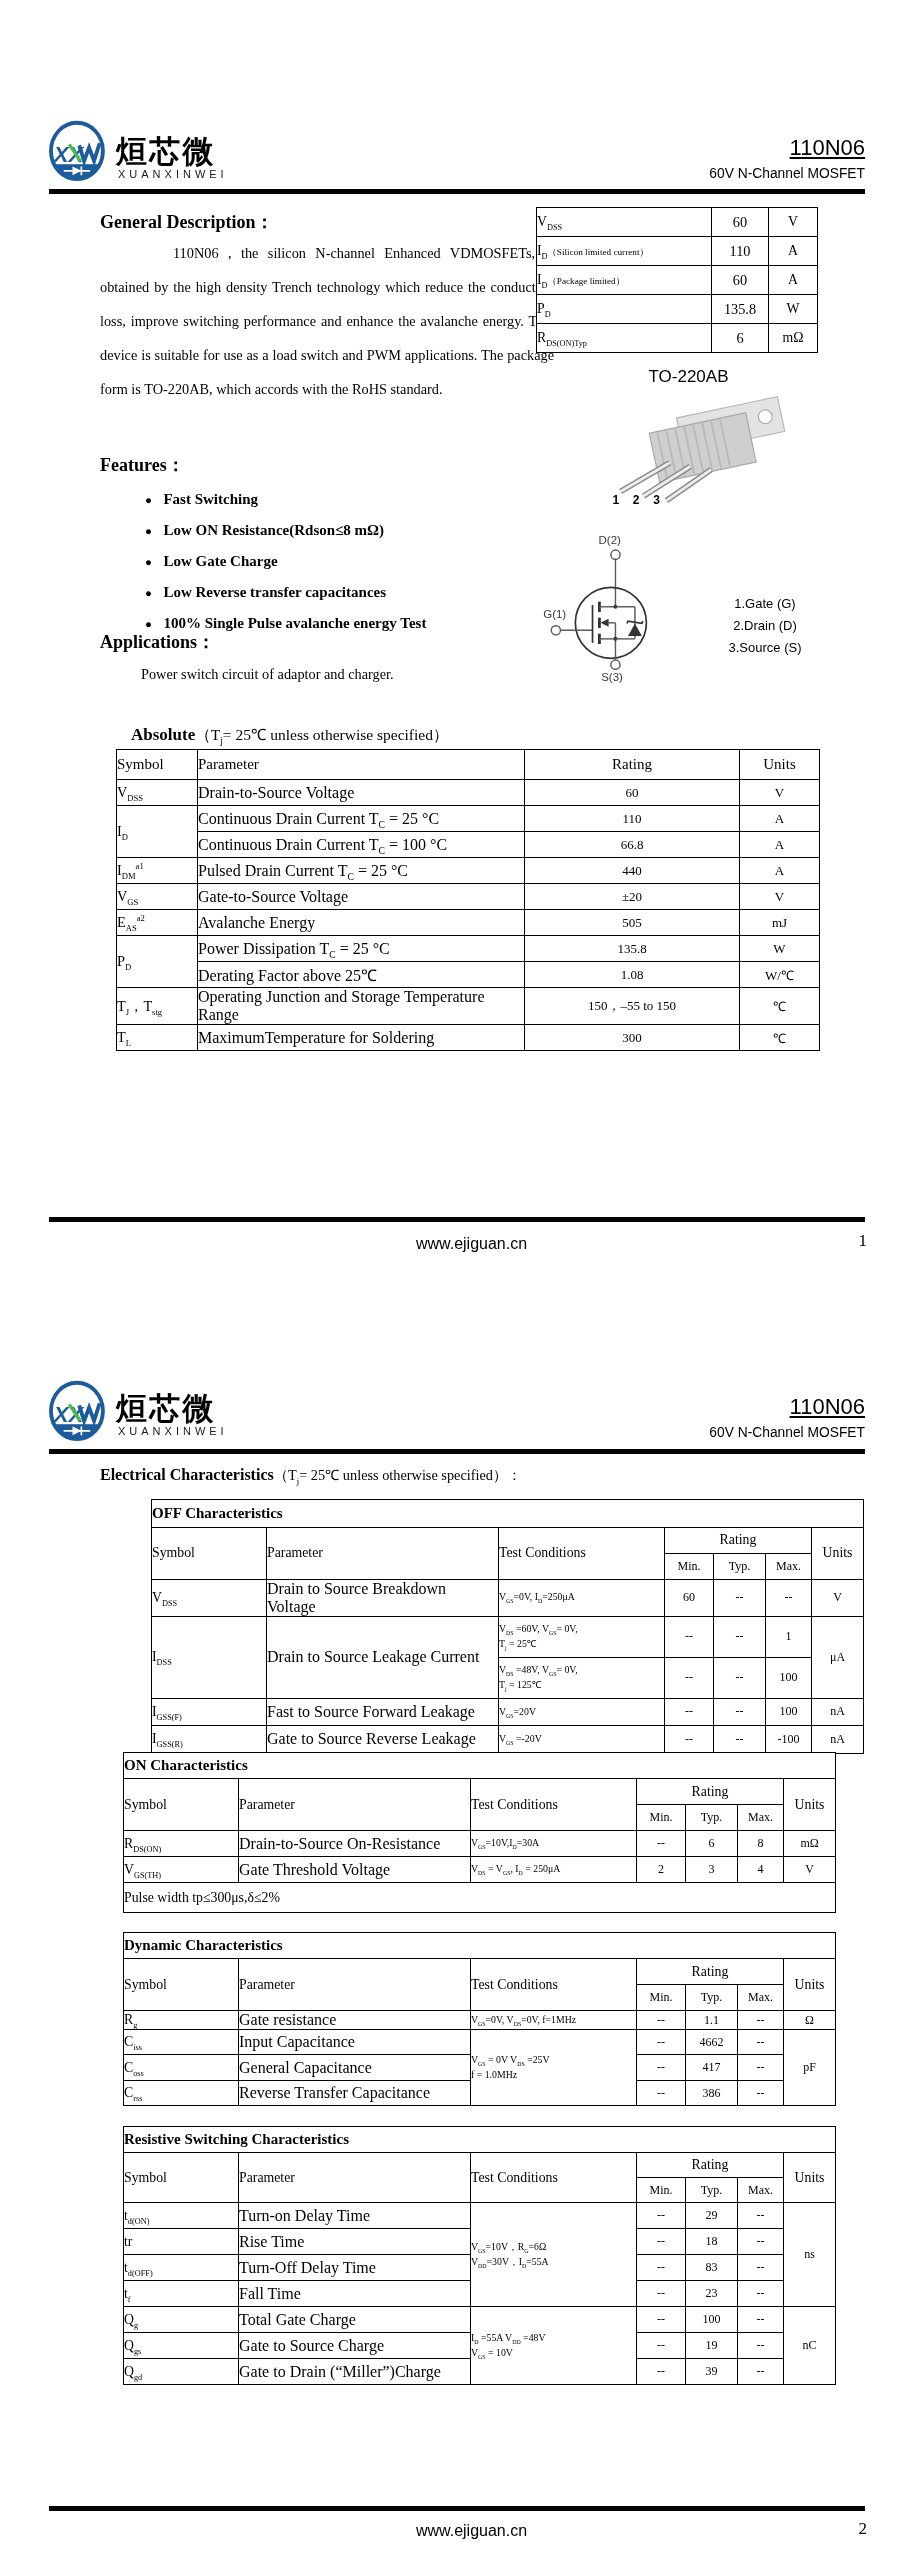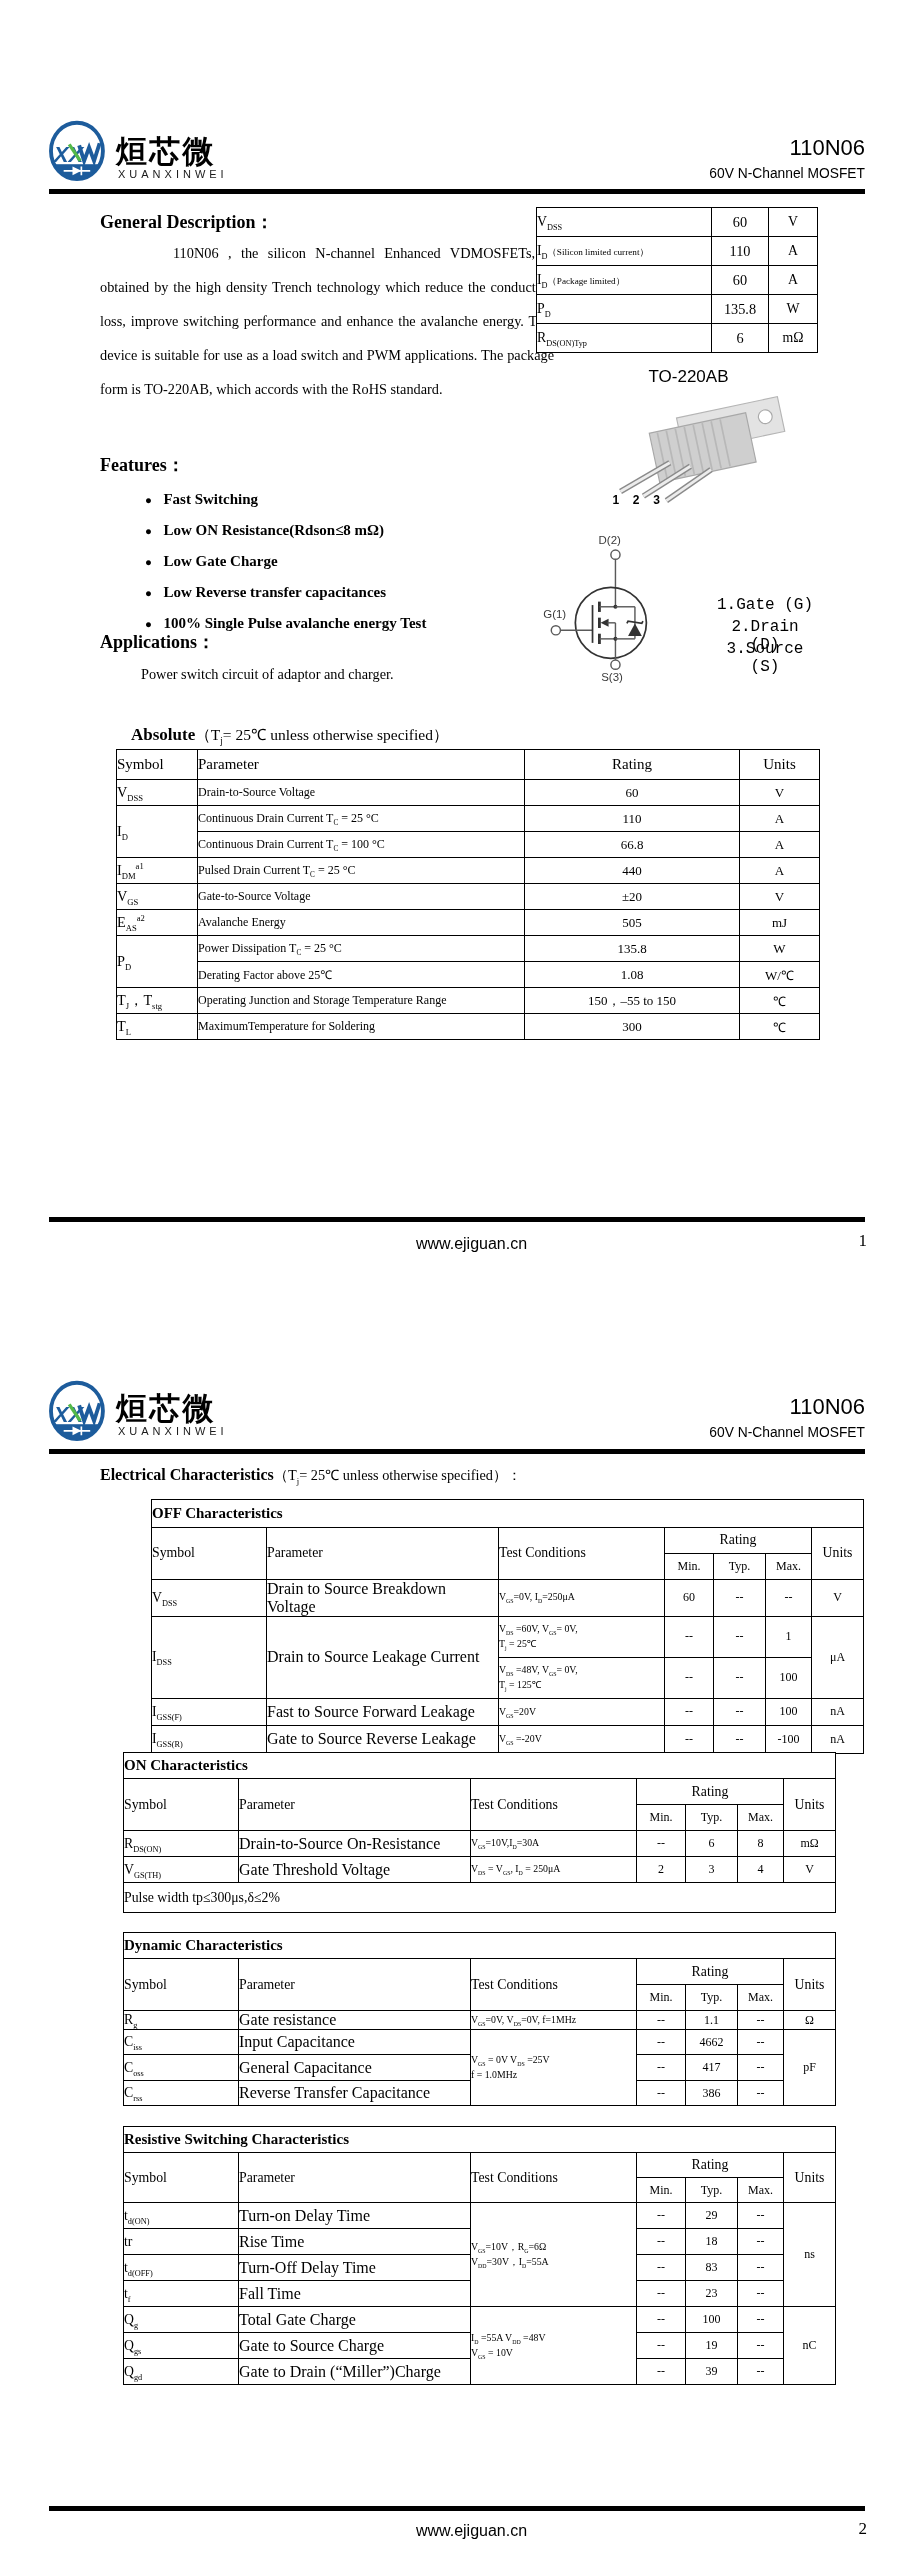--- a/index.html
+++ b/index.html
@@ -6,21 +6,21 @@
   body{width:911px;height:2576px;background:#fff;position:relative;
        font-family:"Liberation Serif",serif;color:#000;}
   .abs{position:absolute;}
   .rule{position:absolute;left:49px;width:816px;height:4.6px;background:#000;}
   sub{font-size:60%;line-height:0;}
   sup{font-size:60%;line-height:0;vertical-align:super;}
 
   
   .cn-name{font-size:31px;font-weight:bold;letter-spacing:2.3px;}
   .en-name{font-size:11px;letter-spacing:4px;color:#1a1a1a;font-family:"Liberation Sans",sans-serif;}
-  .part{font-size:22px;text-align:right;font-family:"Liberation Sans",sans-serif;}
+  .part{font-size:22px;text-align:right;font-family:"Liberation Sans",sans-serif;text-decoration:underline;}
   .subtitle{font-size:13.8px;text-align:right;font-family:"Liberation Sans",sans-serif;}
 
   
   .h1{font-size:18px;font-weight:bold;}
   .para{font-size:14.3px;line-height:34px;text-align:justify;text-indent:73px;}
   .feat{height:31px;font-size:15px;font-weight:bold;display:flex;align-items:center;}
   .feat .bullet{font-size:11.5px;margin-right:11.5px;}
   .apptext{font-size:14.3px;}
 
   
@@ -30,42 +30,42 @@
   
   .qlab{padding-left:5.7px;font-size:13.8px;}
   .qnote{font-size:9.2px;}
   .qval{text-align:center;font-size:14.3px;}
   .qunit{text-align:center;font-size:13.8px;}
 
   
   .hcell{font-size:15px;padding-left:8px;}
   .hcellc{font-size:15px;text-align:center;}
   .sym{font-size:14.3px;padding-left:6.9px;}
-  .par{font-size:12px;padding-left:8px;}
+  .par{font-size:16px;padding-left:8px;}
   .rat{font-size:13px;text-align:center;}
   .unit{font-size:13px;text-align:center;}
 
   
   .ttl{font-size:15px;font-weight:bold;padding-left:9.2px;}
   .hc2{font-size:13.8px;padding-left:6.9px;}
   .hcc2{font-size:13.8px;text-align:center;}
   .mtmh{font-size:12px;text-align:center;}
   .sym2{font-size:13.8px;padding-left:5.7px;}
   .par2{font-size:16px;padding-left:6.9px;}
   .cond{font-size:9.8px;padding-left:5.2px;white-space:pre-line;line-height:1.45;}
   .mtm{font-size:12px;text-align:center;}
   .unit2{font-size:12px;text-align:center;}
   .noterow{font-size:13.8px;padding-left:8px;}
 
   
   .url{position:absolute;left:0;width:911px;text-align:center;font-size:16px;
        font-family:"Liberation Sans",sans-serif;margin-left:16px;}
   .pn{position:absolute;left:838px;width:29px;text-align:right;font-size:17px;}
 
-  .legend-line{height:22px;font-size:16px;font-family:Liberation Mono, monospace;text-align:center;}
+  .legend-line{height:22px;font-size:13px;font-family:Liberation Sans, sans-serif;text-align:center;}
   .to220{font-size:17px;font-family:"Liberation Sans",sans-serif;text-align:center;}
 </style>
 </head>
 <body>
 
 <div class="abs" style="left:47px;top:120px;width:61px;height:63px;">
   <svg width="61" height="63" viewBox="0 0 110 114">
     <ellipse cx="54" cy="56" rx="47" ry="51" fill="#fff" stroke="#1d5c9c" stroke-width="7"></ellipse>
     <clipPath id="lc1">
         <ellipse cx="54" cy="56" rx="47" ry="51"></ellipse>

